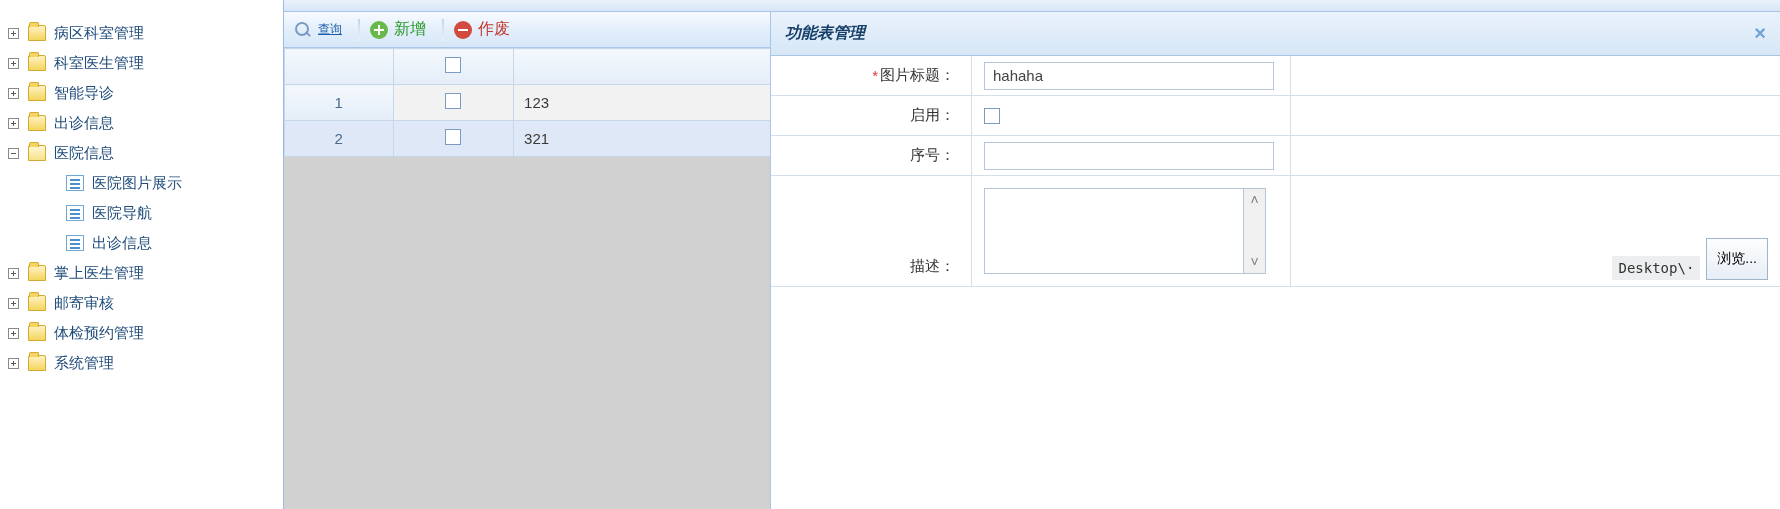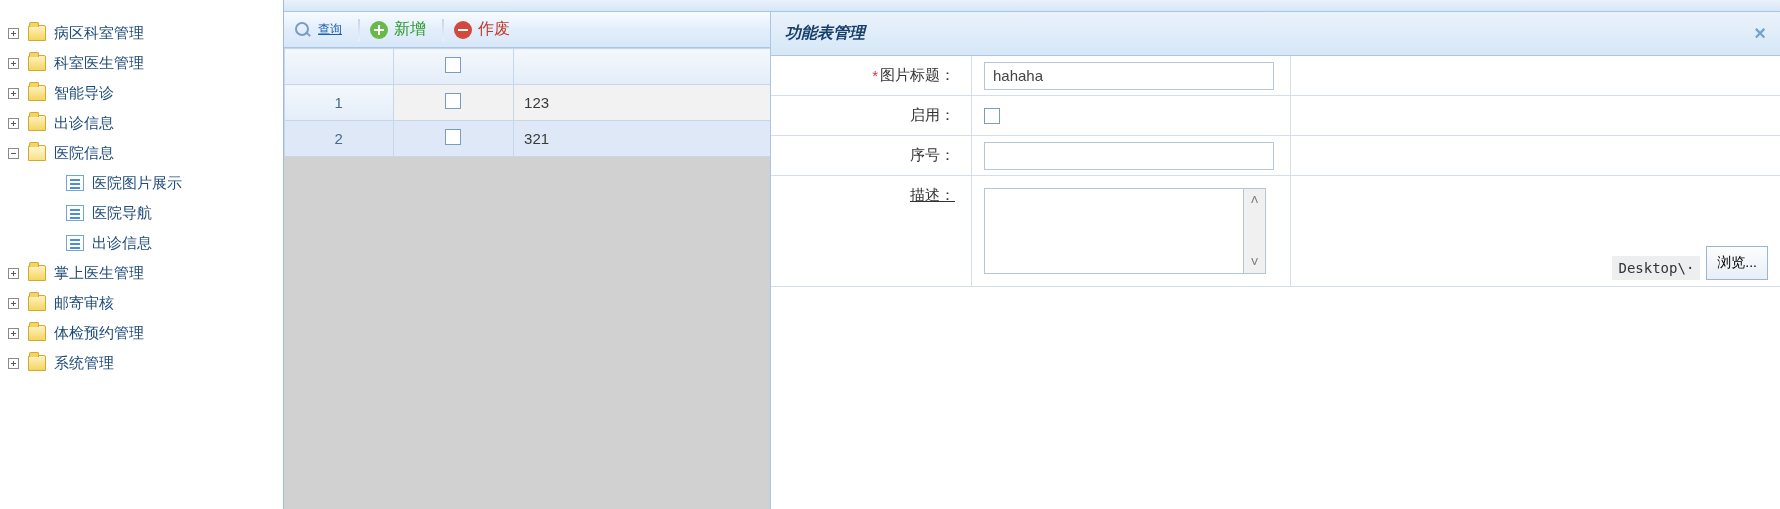--- a/index.html
+++ b/index.html
@@ -203,21 +203,21 @@
   padding:2px 12px;
   display:flex; align-items:center;
 }
 .form-input-cell input[type=text] {
   width: 290px; height:28px;
   border:1px solid #b5c6d9;
   padding:0 8px;
   font-size:15px;
   color:#444;
 }
-.form-row.tall .form-label-cell { align-items:flex-start;text-decoration:underline; }
+.form-row.tall .form-label-cell { align-items:flex-end; }
 .form-row.tall .form-input-cell { padding:12px; }
 .form-input-cell textarea {
   width:260px; height:86px;
   border:1px solid #b5c6d9;
   resize:none;
   font-family:inherit; font-size:15px;
 }
 .textarea-wrap {
   position:relative; display:flex; align-items:stretch;
 }
@@ -234,21 +234,21 @@
   flex:1 1 auto;
   display:flex; align-items:flex-end; justify-content:flex-end;
   padding:0 12px 6px 0;
 }
 .path-pill {
   background:#eceeef; color:#333; font-family:monospace;
   padding:4px 6px; margin-right:6px; filter:blur(0.3px);
 }
 .browse-btn {
   border:1px solid #9fb5cb; background:linear-gradient(#fdfdfd,#e7eef6);
-  height:34px; padding:0 10px; font-size:14px; cursor:pointer;
+  height:42px; padding:0 10px; font-size:14px; cursor:pointer;
 }
 .form-input-cell .chk { margin:0; }
 </style>
 </head>
 <body>
 
 <div class="sidebar" id="sidebar">
     <div class="tree-node">
       <span class="expander">
         <span class="expander-box plus"></span>

